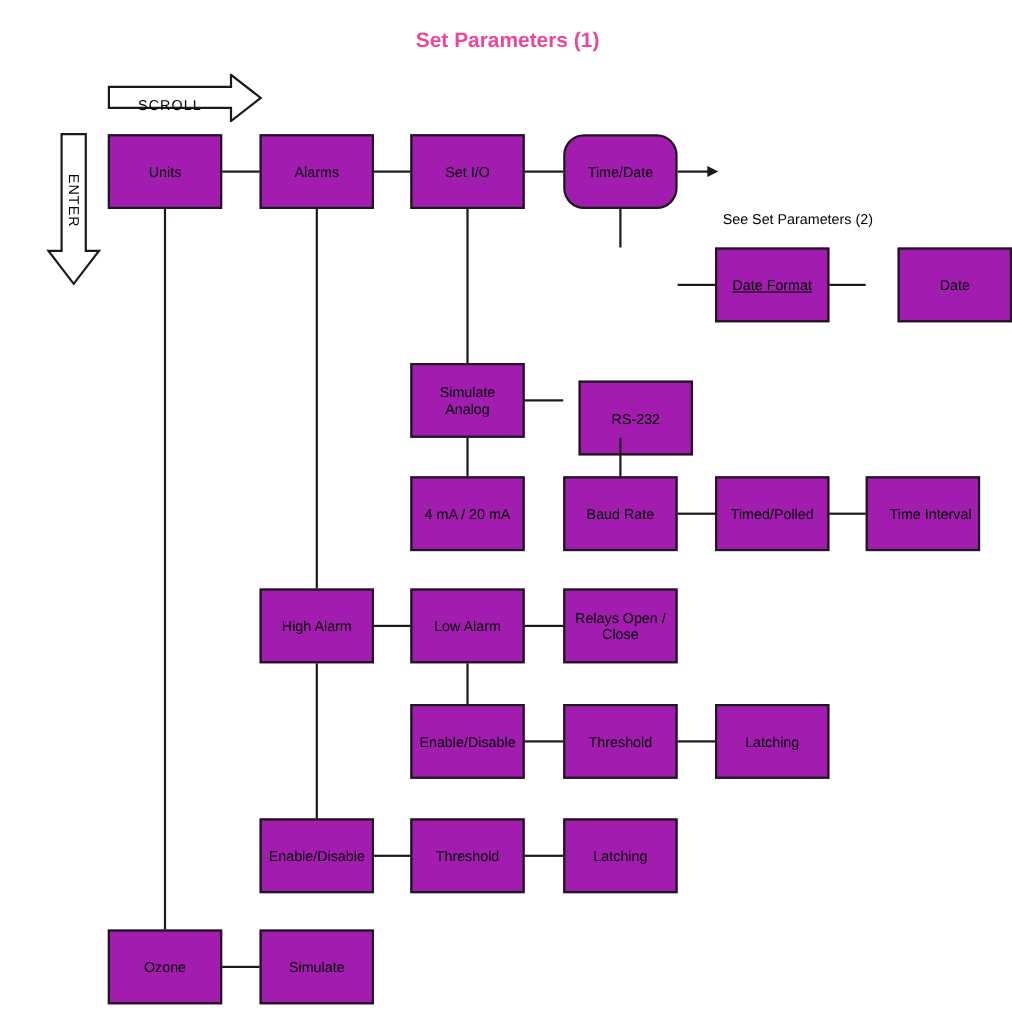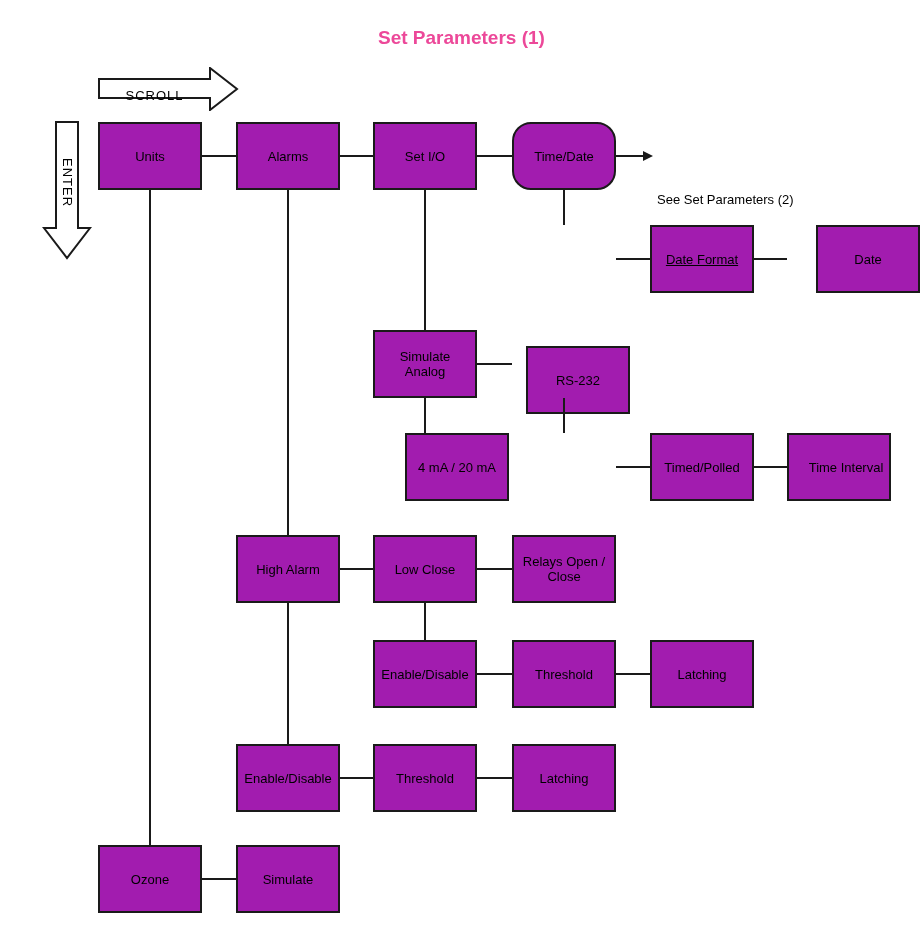--- a/index.html
+++ b/index.html
@@ -63,26 +63,27 @@
   <div class="ref-head"></div>
   <span class="ref-text">See Set Parameters (2)</span>
 
   <div class="node" style="left:650px;top:225px;text-decoration:underline;">Date Format</div>
   <div class="node" style="left:787px;top:225px;margin-left:29px;">Date</div>
 
   <div class="node" style="left:373px;top:330px;">Simulate
 Analog</div>
   <div class="node" style="left:526px;top:330px;margin-top:16px;">RS-232</div>
 
-  <div class="node" style="left:373px;top:433px;margin-left:32px;">4 mA / 20 mA</div>
+  <div class="node" style="left:373px;top:433px;">4 mA / 20 mA</div>
+  <div class="node" style="left:512px;top:433px;">Baud Rate</div>
   <div class="node" style="left:650px;top:433px;">Timed/Polled</div>
   <div class="node" style="left:787px;top:433px;padding-left:16px;">Time Interval</div>
 
   <div class="node" style="left:236px;top:535px;">High Alarm</div>
-  <div class="node" style="left:373px;top:535px;">Low Close</div>
+  <div class="node" style="left:373px;top:535px;">Low Alarm</div>
   <div class="node" style="left:512px;top:535px;">Relays Open /
 Close</div>
 
   <div class="node" style="left:373px;top:640px;">Enable/Disable</div>
   <div class="node" style="left:512px;top:640px;">Threshold</div>
   <div class="node" style="left:650px;top:640px;">Latching</div>
 
   <div class="node" style="left:236px;top:744px;">Enable/Disable</div>
   <div class="node" style="left:373px;top:744px;">Threshold</div>
   <div class="node" style="left:512px;top:744px;">Latching</div>

